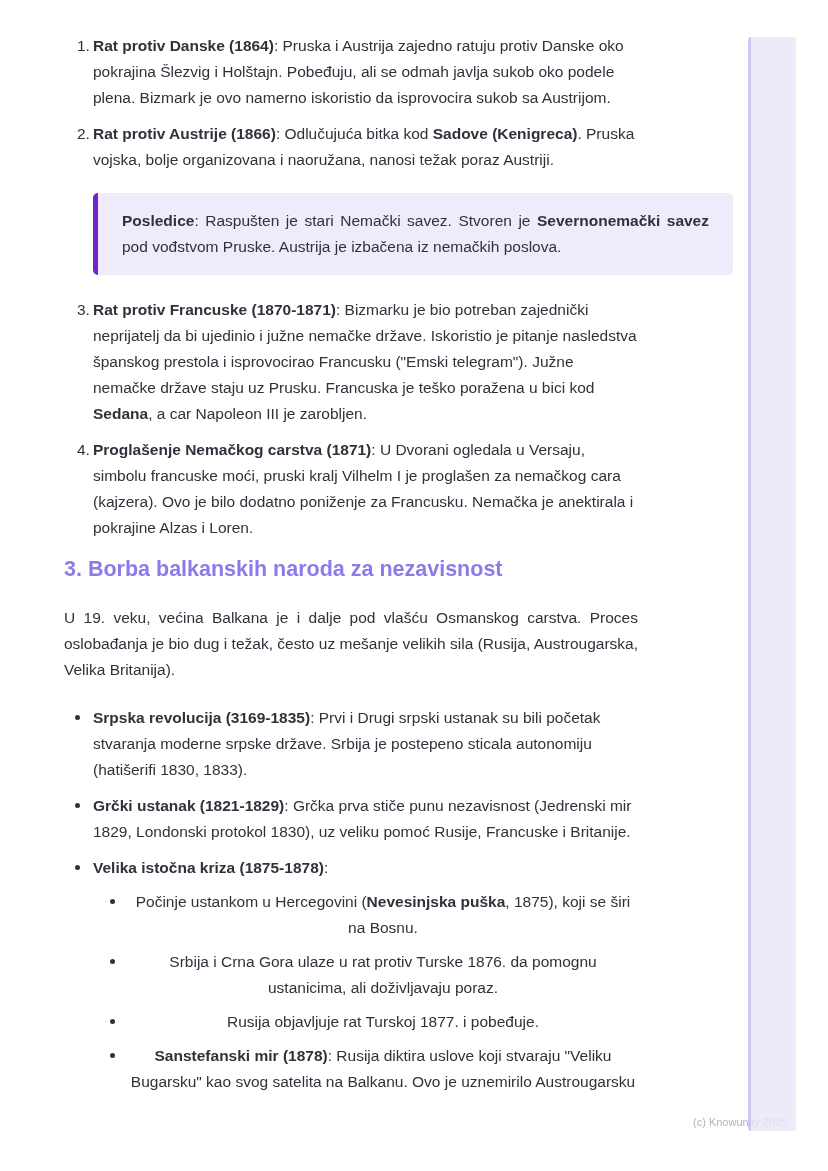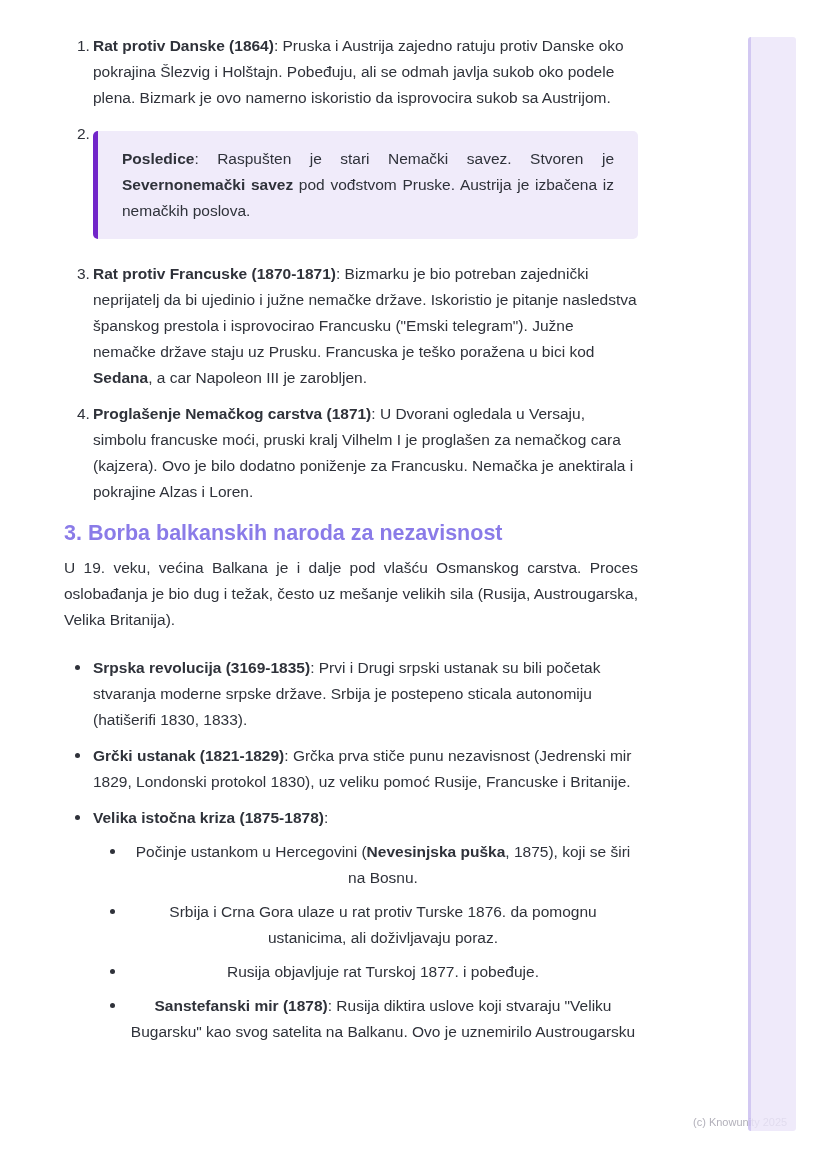--- a/index.html
+++ b/index.html
@@ -18,30 +18,30 @@
     font-family:"Liberation Sans",sans-serif;
     font-size:15.5px;line-height:26px;
   }
   .content{position:absolute;left:64px;top:33px;width:574px;}
   strong{font-weight:700;}
   
   .oli{position:relative;padding-left:29px;margin-bottom:10px;}
   .oli .num{position:absolute;left:13px;top:0;font-weight:400;}
   
   .callout{
-    box-sizing:border-box;width:545px;margin:20px 0 22px 29px;
+    box-sizing:border-box;width:640px;margin:20px 0 22px 29px;
     background:var(--callout-bg);
     border-left:5px solid var(--callout-border);
     border-radius:5px;padding:15px 24px;
     text-align:justify;
   }
   
   h2.section{
     color:var(--accent);font-size:21.5px;line-height:28px;
-    font-weight:700;margin:14px 0 8px 0;
+    font-weight:700;margin:14px 0 22px 0;
   }
   .para{text-align:justify;margin:0 0 22px 0;}
   
   .uli{position:relative;padding-left:29px;margin-bottom:10px;}
   .dot{
     position:absolute;left:11px;top:10px;width:5px;height:5px;
     border-radius:50%;background:var(--text);
   }
   .sublist{margin-top:2px;}
   .suli{position:relative;padding-left:35px;margin-top:8px;text-align:center;}
@@ -63,20 +63,21 @@
 
 <div class="content">
 
   <div>
     <div class="oli">
       <span class="num">1.</span>
       <span><strong>Rat protiv Danske (1864)</strong><span>: Pruska i Austrija zajedno ratuju protiv Danske oko pokrajina Šlezvig i Holštajn. Pobeđuju, ali se odmah javlja sukob oko podele plena. Bizmark je ovo namerno iskoristio da isprovocira sukob sa Austrijom.</span></span>
     </div>
     <div class="oli">
       <span class="num">2.</span>
+      <span><strong>Rat protiv Austrije (1866)</strong><span>: Odlučujuća bitka kod </span><strong>Sadove (Kenigreca)</strong><span>. Pruska vojska, bolje organizovana i naoružana, nanosi težak poraz Austriji.</span></span>
     </div>
 
     <div class="callout">
       <span><strong>Posledice</strong><span>: Raspušten je stari Nemački savez. Stvoren je </span><strong>Severnonemački savez</strong><span> pod vođstvom Pruske. Austrija je izbačena iz nemačkih poslova.</span></span>
     </div>
 
     <div class="oli">
       <span class="num">3.</span>
       <span><strong>Rat protiv Francuske (1870-1871)</strong><span>: Bizmarku je bio potreban zajednički neprijatelj da bi ujedinio i južne nemačke države. Iskoristio je pitanje nasledstva španskog prestola i isprovocirao Francusku ("Emski telegram"). Južne nemačke države staju uz Prusku. Francuska je teško poražena u bici kod </span><strong>Sedana</strong><span>, a car Napoleon III je zarobljen.</span></span>
     </div>

